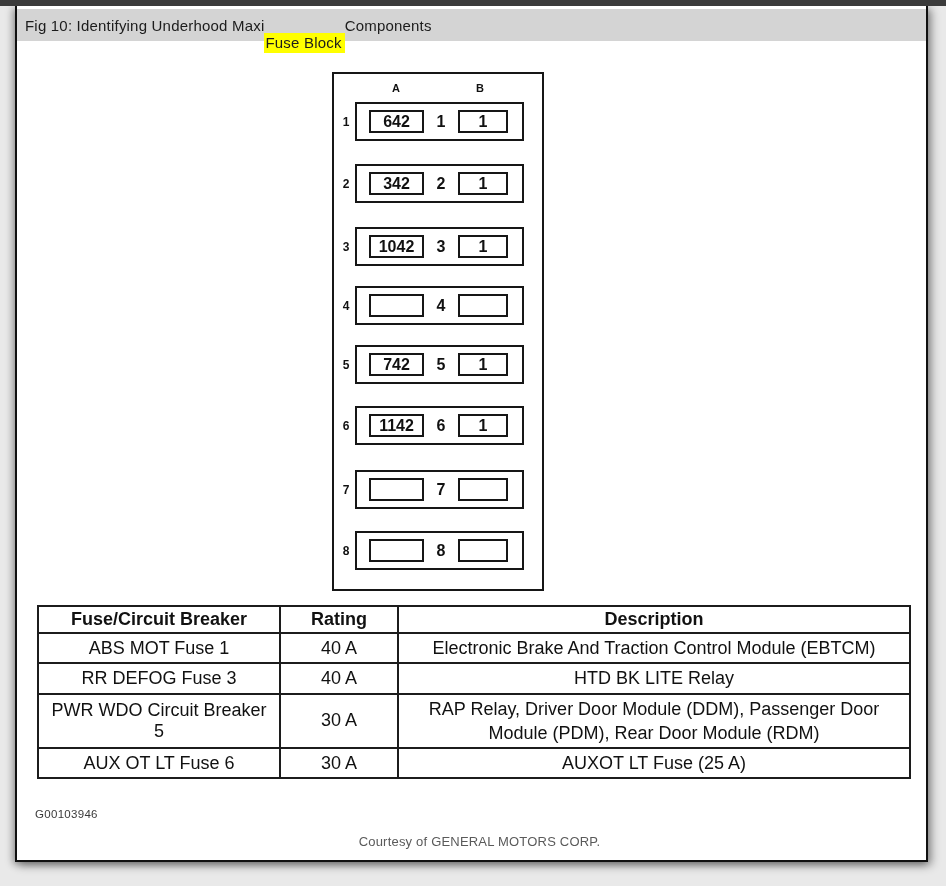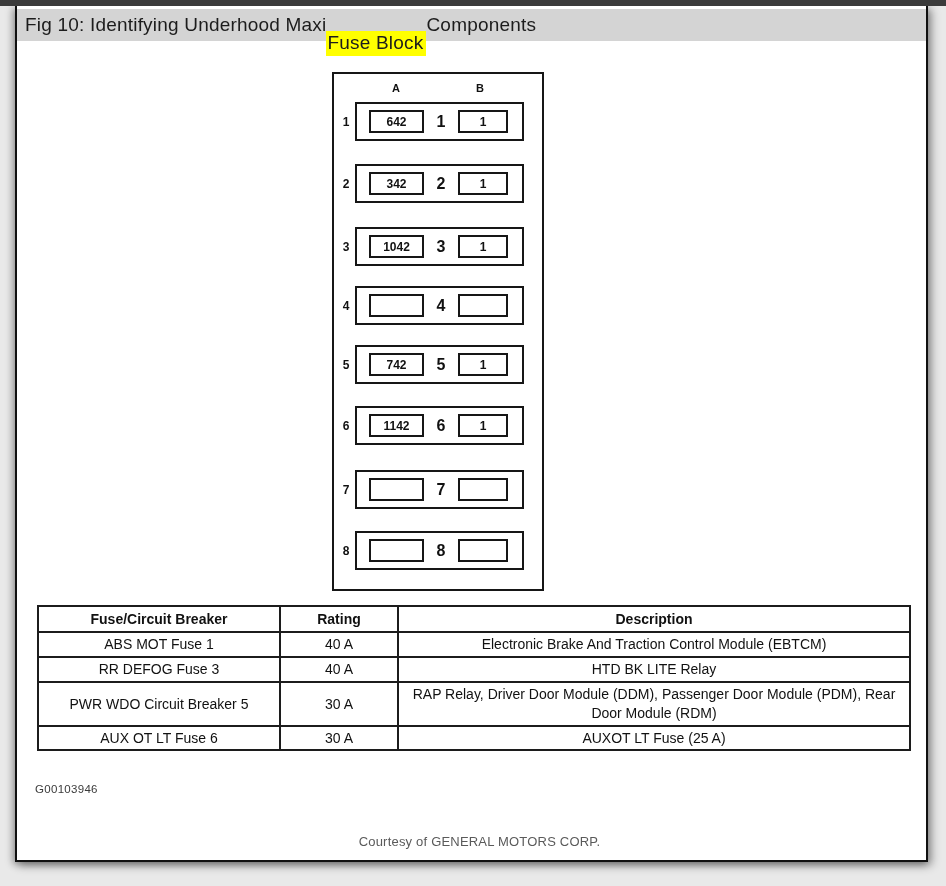--- a/index.html
+++ b/index.html
@@ -17,21 +17,21 @@
   .card {
     position: absolute; left: 15px; top: 6px; width: 913px; height: 856px;
     background: #ffffff;
     border: 2px solid #101010; border-top: none;
     box-shadow: 3px 3px 9px rgba(0,0,0,0.45), -3px 2px 7px rgba(0,0,0,0.25);
   }
   .title-bar {
     position: absolute; left: 0; top: 3px; width: 100%; height: 32px;
     background: var(--title-bar, #d4d4d4);
     display: flex; align-items: center; padding-left: 8px;
-    font-size: 19px; color: #1c1c1c; letter-spacing: 0.2px;
+    font-size: 15px; color: #1c1c1c; letter-spacing: 0.2px;
   }
   .hl {
     background: var(--highlight, #ffff00);
     padding: 1px 3px 2px 1px;
     margin-top: 36px;
   }
   
   .fuse-outer {
     position: absolute; left: 315px; top: 66px; width: 212px; height: 519px;
     border: 2px solid #161616;
@@ -48,46 +48,46 @@
     font-size: 12px; font-weight: bold; color: #111; width: 14px; text-align: center;
   }
   .fuse-rect {
     position: absolute; left: 21px; top: 0; width: 169px; height: 39px;
     border: 2px solid #161616;
     display: flex; align-items: center;
   }
   .mini-box {
     height: 23px; border: 2px solid #161616;
     display: flex; align-items: center; justify-content: center;
-    font-size: 12px; font-weight: bold; color: #111;
+    font-size: 16px; font-weight: bold; color: #111;
   }
   .mini-box.a { width: 55px; margin-left: 12px; }
   .mini-box.b { width: 50px; margin-right: 14px; }
   .center-num {
     flex: 1; text-align: center;
     font-size: 16px; font-weight: bold; color: #111;
   }
   
   table.fuse-table {
     position: absolute; left: 20px; top: 599px;
     border-collapse: collapse; table-layout: fixed; width: 872px;
-    font-size: 14px; color: #111;
+    font-size: 18px; color: #111;
   }
   .fuse-table th, .fuse-table td {
     border: 2px solid #1c1c1c;
     padding: 2px 6px;
     vertical-align: middle;
   }
   .fuse-table th { font-weight: bold; text-align: center; height: 26px; }
   .fuse-table td { height: 24px; margin-left: 16px; }
   .fuse-table td.c { text-align: center; }
   .fuse-table td.l { text-align: center; line-height: 1.35; }
   .col-fuse { width: 242px; } .col-rating { width: 118px; } .col-desc { width: 512px; }
   .fig-id {
-    position: absolute; left: 18px; top: 777px;
+    position: absolute; left: 18px; top: 802px;
     font-size: 11.5px; color: #3a3a3a; letter-spacing: 0.3px;
   }
   .credit {
     position: absolute; left: 8px; top: 828px; width: 100%;
     text-align: center; font-size: 13px; color: #5a5a5a; letter-spacing: 0.2px;
   }
 </style>
 </head>
 <body>
 

